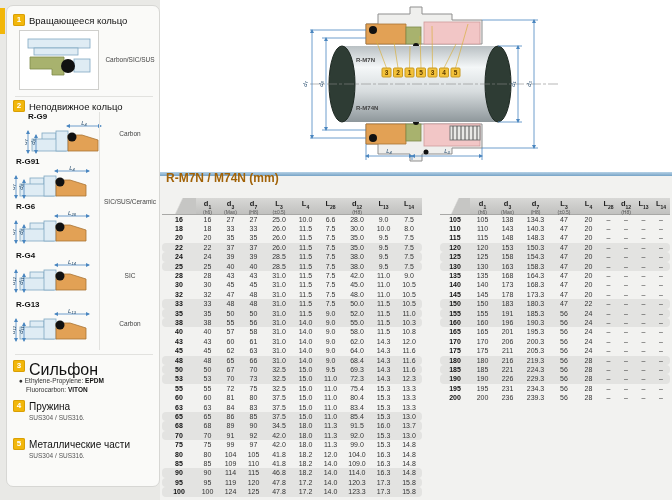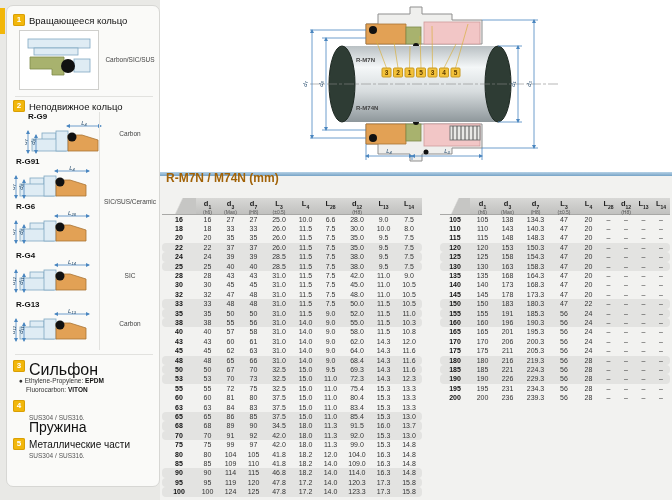--- a/index.html
+++ b/index.html
@@ -161,21 +161,21 @@
   <div class="num-badge" style="left:6px;top:354px;">3</div>
   <div class="sec-title" style="left:22px;top:355px;font-size:16px;">Сильфон</div>
   <div class="bullet-line" style="left:12px;top:371px;">
     <span>● </span><span>Ethylene-Propylene: </span><b>EPDM</b>
   </div>
   <div class="bullet-line" style="left:19px;top:380px;">
     <span>Fluorocarbon: </span><b>VITON</b>
   </div>
 
   <div class="num-badge" style="left:6px;top:394px;">4</div>
-  <div class="sec-title" style="left:22px;top:413px;font-size:14px;">Пружина</div>
+  <div class="sec-title" style="left:22px;top:395px;font-size:10px;">Пружина</div>
   <div class="sub-note" style="left:22px;top:408px;">SUS304 / SUS316.</div>
 
   <div class="num-badge" style="left:6px;top:432px;">5</div>
   <div class="sec-title" style="left:22px;top:433px;font-size:10px;">Металлические части</div>
   <div class="sub-note" style="left:22px;top:446px;">SUS304 / SUS316.</div>
 </div>
 
 <div class="drawing-area">
   <svg width="512" height="172" viewBox="0 0 512 172">
     <defs>

